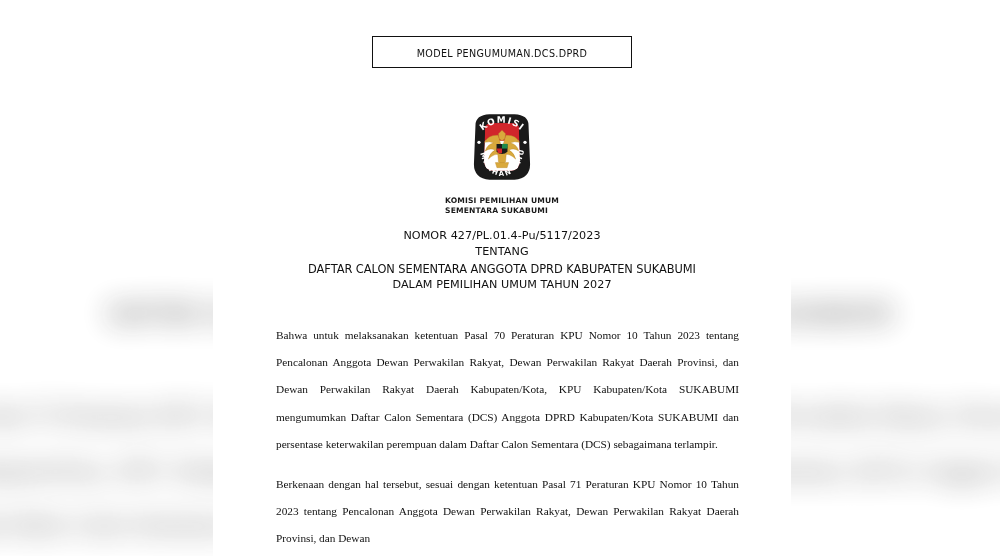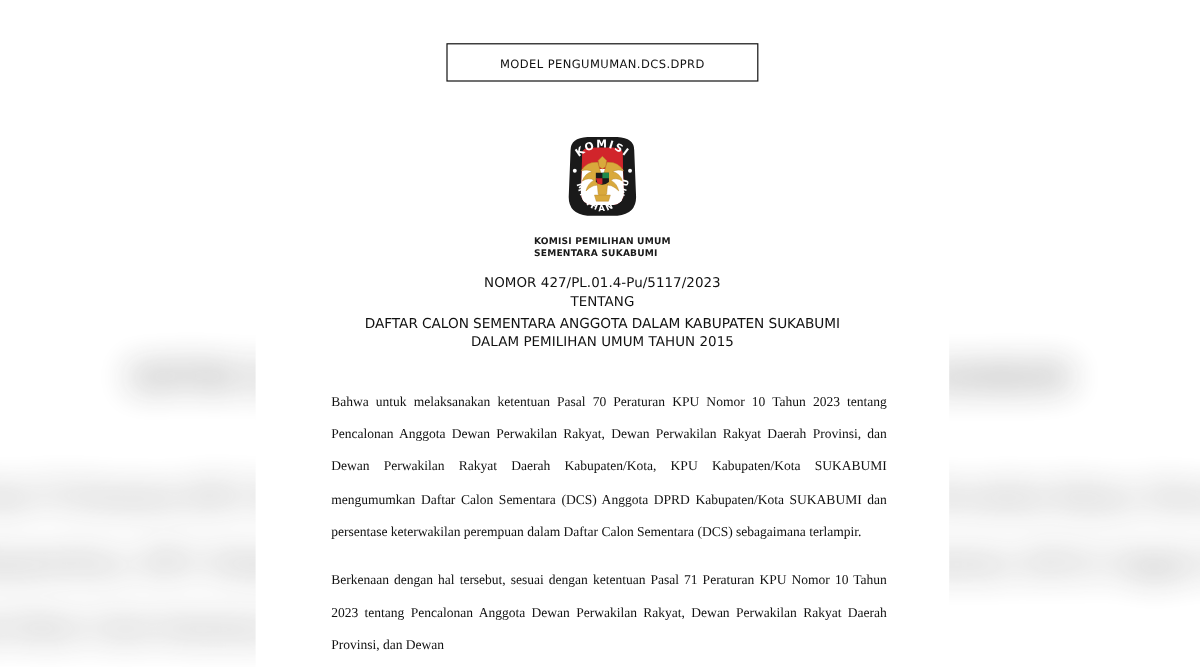--- a/index.html
+++ b/index.html
@@ -256,22 +256,22 @@
     <div class="institution">
       <div class="institution-inner">
         <div class="institution-line">KOMISI PEMILIHAN UMUM</div>
         <div class="institution-line">SEMENTARA SUKABUMI</div>
       </div>
     </div>
 
     <div class="title-block">
       <div class="title-line">NOMOR 427/PL.01.4-Pu/5117/2023</div>
       <div class="title-line">TENTANG</div>
-      <div class="title-line wide">DAFTAR  CALON SEMENTARA ANGGOTA DALAM  KABUPATEN SUKABUMI</div>
-      <div class="title-line">DALAM  PEMILIHAN UMUM  TAHUN 2015</div>
+      <div class="title-line wide">DAFTAR  CALON SEMENTARA ANGGOTA DPRD  KABUPATEN SUKABUMI</div>
+      <div class="title-line">DALAM  PEMILIHAN UMUM  TAHUN 2027</div>
     </div>
 
     <div class="body-block">
       <p class="para">Bahwa untuk melaksanakan  ketentuan Pasal  70 Peraturan KPU Nomor  10 Tahun  2023  tentang  Pencalonan  Anggota  Dewan  Perwakilan  Rakyat, Dewan Perwakilan  Rakyat  Daerah Provinsi,  dan  Dewan Perwakilan  Rakyat Daerah Kabupaten/Kota,  KPU Kabupaten/Kota  SUKABUMI  mengumumkan Daftar  Calon Sementara  (DCS)  Anggota  DPRD  Kabupaten/Kota   SUKABUMI dan persentase  keterwakilan  perempuan  dalam Daftar  Calon  Sementara (DCS) sebagaimana terlampir.</p>
       <p class="para">Berkenaan  dengan   hal  tersebut,  sesuai  dengan   ketentuan  Pasal   71 Peraturan KPU Nomor   10 Tahun 2023 tentang Pencalonan Anggota Dewan Perwakilan  Rakyat,  Dewan Perwakilan  Rakyat  Daerah Provinsi,  dan  Dewan</p>
     </div>
 
   </div>
 </div>
 

